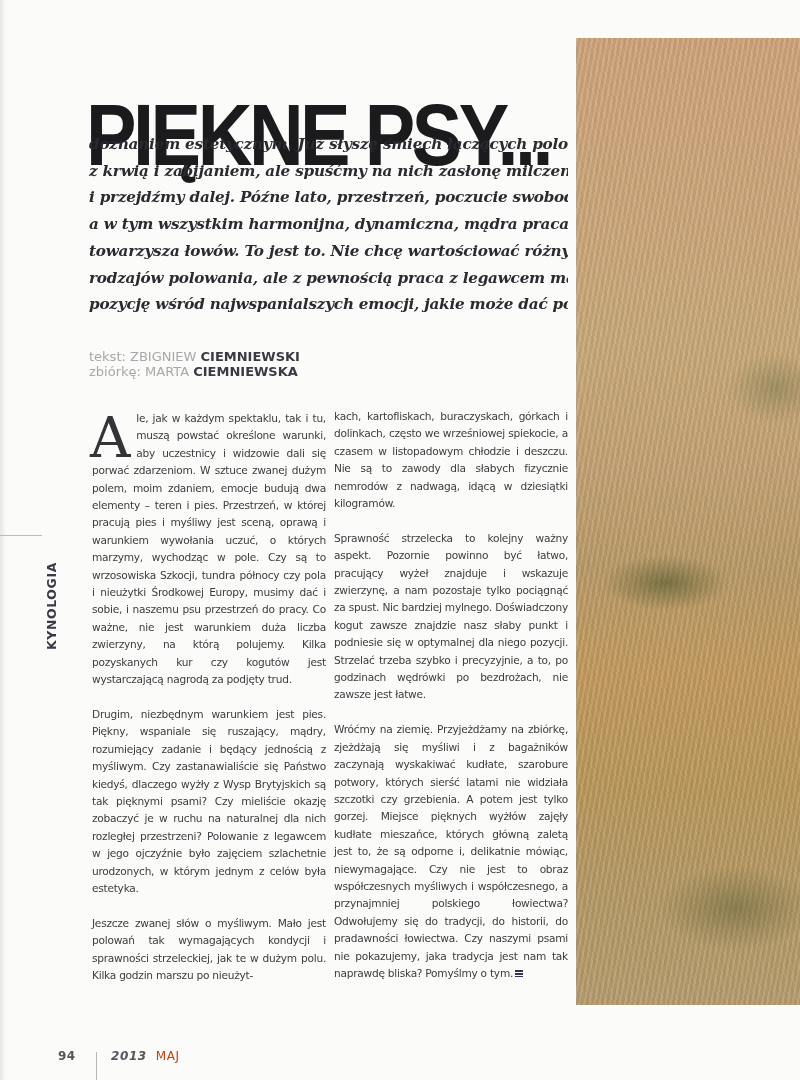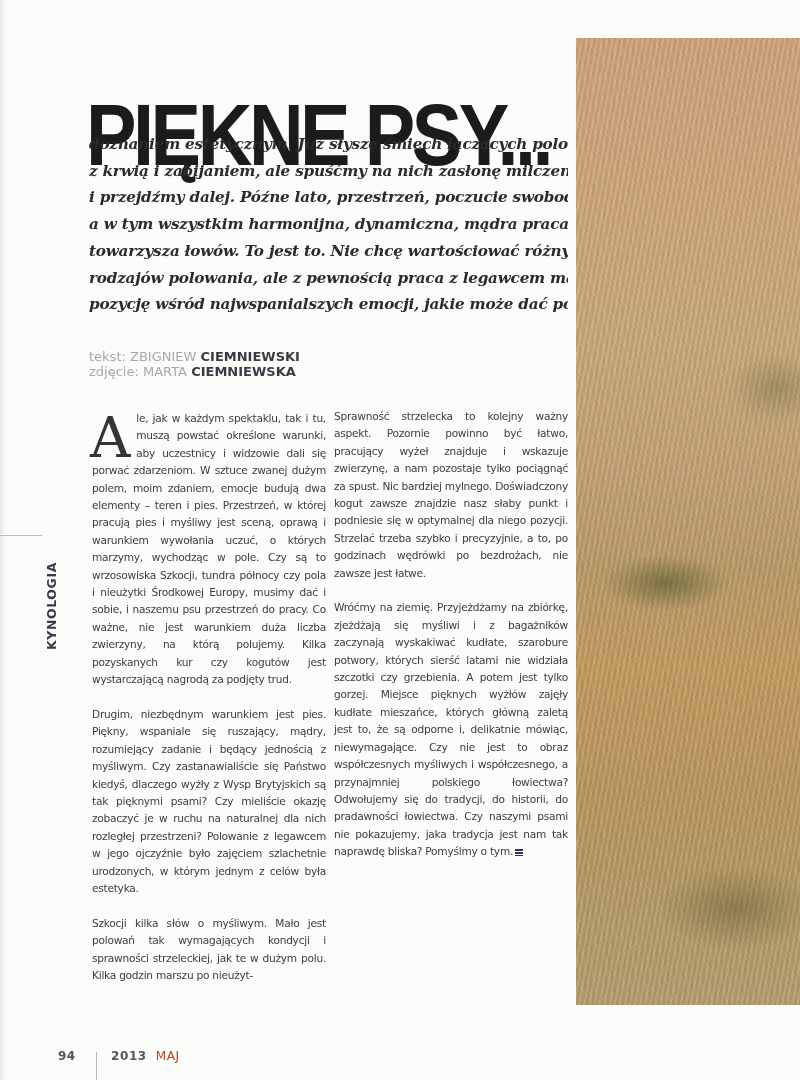--- a/index.html
+++ b/index.html
@@ -79,21 +79,21 @@
       font-family: "DejaVu Sans", sans-serif; font-weight: 700; font-size: 12px;
       color: #55555c; letter-spacing: 0.5px; text-align: right;
     }
     .footer-divider {
       position: absolute; left: 96px; top: 1052px; width: 1px; height: 28px; background: #b8b8b8;
     }
     .footer-issue {
       position: absolute; left: 111px; top: 1049px;
       font-family: "DejaVu Sans", sans-serif; font-size: 12px; color: #55555c; letter-spacing: 0.6px;
     }
-    .footer-issue .year { font-weight: 700; }
+    .footer-issue .year { font-weight: 700; font-style: italic; }
     .footer-issue .month { font-weight: 400; color: #c2410c; margin-left: 9px; }
   </style>
 </head>
 <body>
 
 <div class="page-edge"></div>
 
 <h1 class="title">PIĘKNE PSY...</h1>
 
 <div class="lead">
@@ -106,36 +106,37 @@
   <span>pozycję wśród najwspanialszych emocji, jakie może dać polowanie.</span>
 </div>
 
 <div class="credits">
   <div>
     <span class="lbl">tekst:</span>
     <span>ZBIGNIEW</span>
     <b>CIEMNIEWSKI</b>
   </div>
   <div>
-    <span class="lbl">zdjęcie:</span>
+    <span class="lbl">zbiórkę:</span>
     <span>MARTA</span>
     <b>CIEMNIEWSKA</b>
   </div>
 </div>
 
 <div class="section-rule"></div>
 <div class="section-label">KYNOLOGIA</div>
 
 <div class="column col-left">
   <p><span class="dropcap">A</span><span>le, jak w każdym spektaklu, tak i tu, muszą powstać określone warunki, aby uczestnicy i widzowie dali się porwać zdarzeniom. W sztuce zwanej dużym polem, moim zdaniem, emocje budują dwa elementy – teren i pies. Przestrzeń, w której pracują pies i myśliwy jest sceną, oprawą i warunkiem wywołania uczuć, o których marzymy, wychodząc w pole. Czy są to wrzosowiska Szkocji, tundra północy czy pola i nieużytki Środkowej Europy, musimy dać i sobie, i naszemu psu przestrzeń do pracy. Co ważne, nie jest warunkiem duża liczba zwierzyny, na którą polujemy. Kilka pozyskanych kur czy kogutów jest wystarczającą nagrodą za podjęty trud.</span></p>
   <p>Drugim, niezbędnym warunkiem jest pies. Piękny, wspaniale się ruszający, mądry, rozumiejący zadanie i będący jednością z myśliwym. Czy zastanawialiście się Państwo kiedyś, dlaczego wyżły z Wysp Brytyjskich są tak pięknymi psami? Czy mieliście okazję zobaczyć je w ruchu na naturalnej dla nich rozległej przestrzeni? Polowanie z legawcem w jego ojczyźnie było zajęciem szlachetnie urodzonych, w którym jednym z celów była estetyka.</p>
-  <p>Szkocji kilka słów o myśliwym. Mało jest polowań tak wymagających kondycji i sprawności strzeleckiej, jak te w dużym polu. Kilka godzin marszu po nieużyt-</p>
+  <p>Jeszcze zwanej słów o myśliwym. Mało jest polowań tak wymagających kondycji i sprawności strzeleckiej, jak te w dużym polu. Kilka godzin marszu po nieużyt-</p>
 </div>
 
 <div class="column col-right">
+  <p>kach, kartofliskach, buraczyskach, górkach i dolinkach, często we wrześniowej spiekocie, a czasem w listopadowym chłodzie i deszczu. Nie są to zawody dla słabych fizycznie nemrodów z nadwagą, idącą w dziesiątki kilogramów.</p>
   <p>Sprawność strzelecka to kolejny ważny aspekt. Pozornie powinno być łatwo, pracujący wyżeł znajduje i wskazuje zwierzynę, a nam pozostaje tylko pociągnąć za spust. Nic bardziej mylnego. Doświadczony kogut zawsze znajdzie nasz słaby punkt i podniesie się w optymalnej dla niego pozycji. Strzelać trzeba szybko i precyzyjnie, a to, po godzinach wędrówki po bezdrożach, nie zawsze jest łatwe.</p>
   <p><span>Wróćmy na ziemię. Przyjeżdżamy na zbiórkę, zjeżdżają się myśliwi i z bagażników zaczynają wyskakiwać kudłate, szarobure potwory, których sierść latami nie widziała szczotki czy grzebienia. A potem jest tylko gorzej. Miejsce pięknych wyżłów zajęły kudłate mieszańce, których główną zaletą jest to, że są odporne i, delikatnie mówiąc, niewymagające. Czy nie jest to obraz współczesnych myśliwych i współczesnego, a przynajmniej polskiego łowiectwa? Odwołujemy się do tradycji, do historii, do pradawności łowiectwa. Czy naszymi psami nie pokazujemy, jaka tradycja jest nam tak naprawdę bliska? Pomyślmy o tym.</span><span class="end-mark"></span></p>
 </div>
 
 <div class="photo-gutter"></div>
 <div class="photo" title="autumn field of tall dry grass"></div>
 
 <div class="footer-page">94</div>
 <div class="footer-divider"></div>
 <div class="footer-issue">

